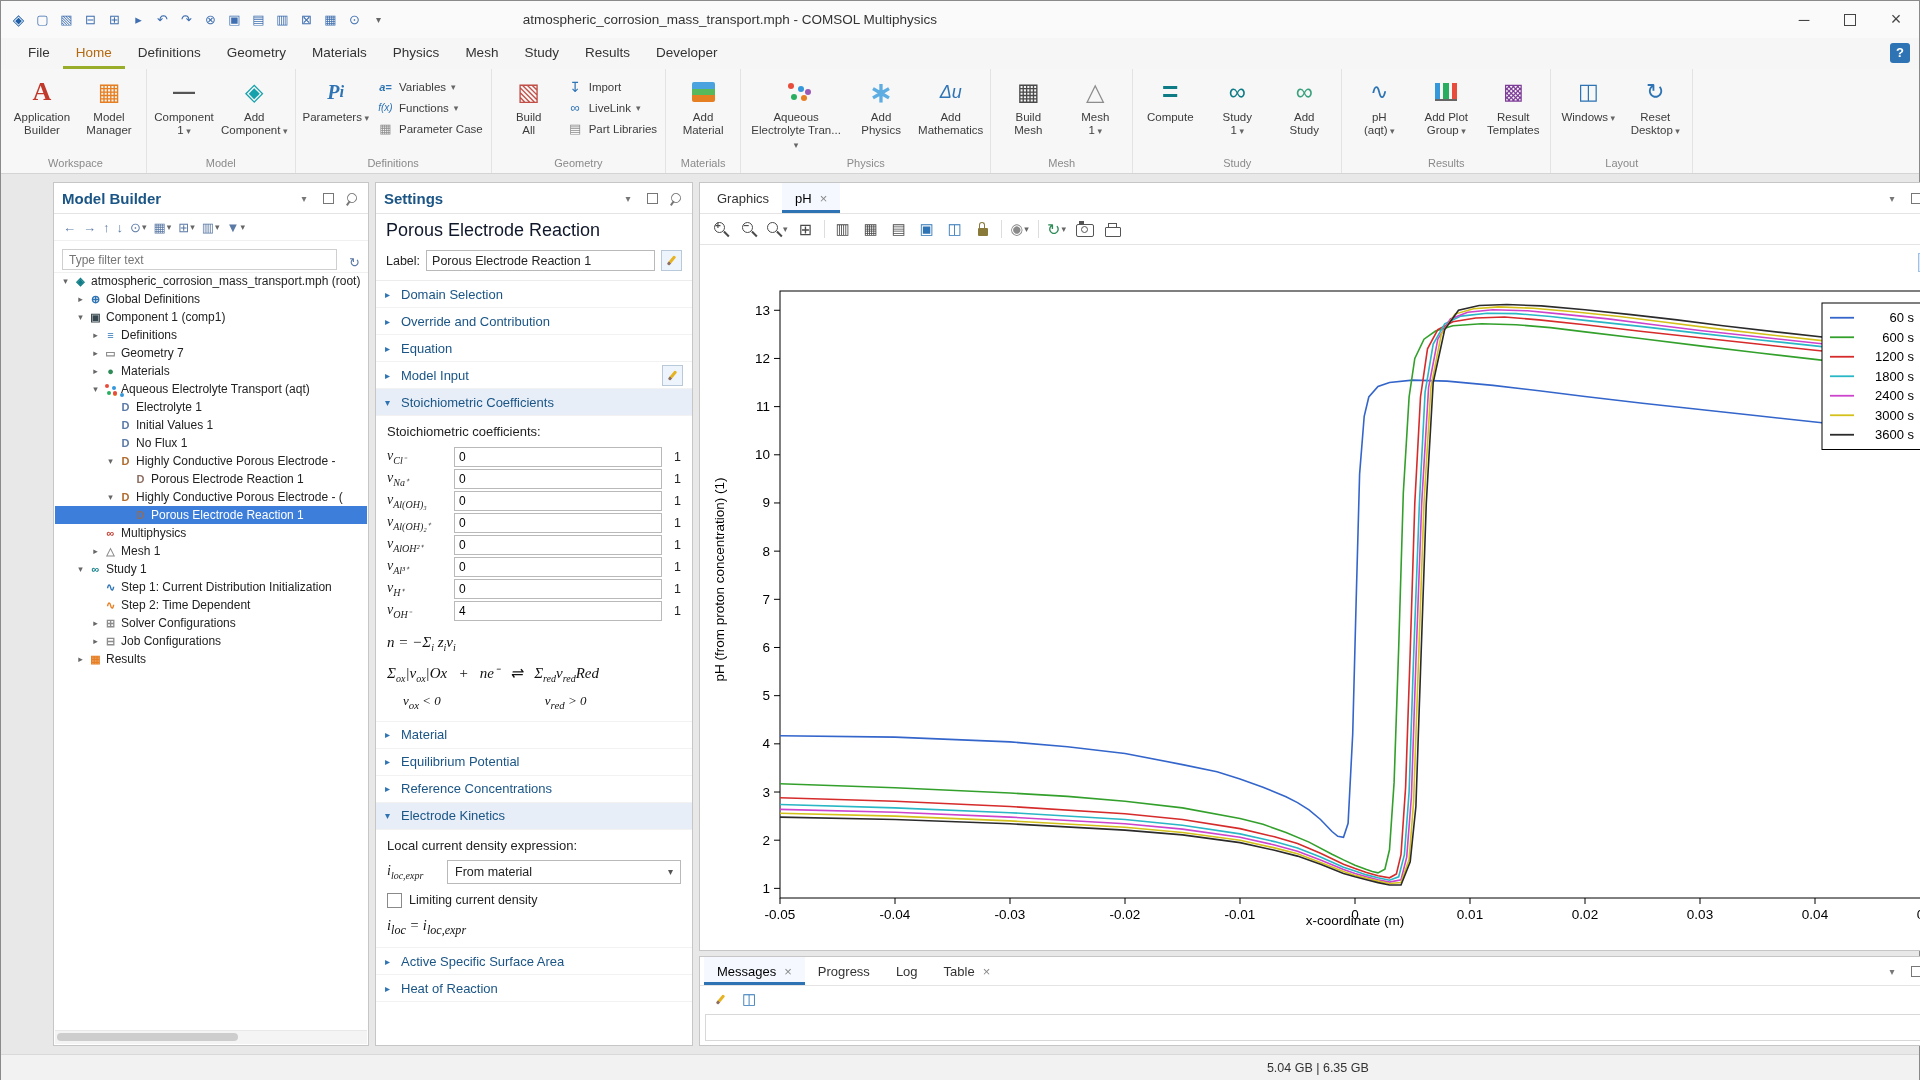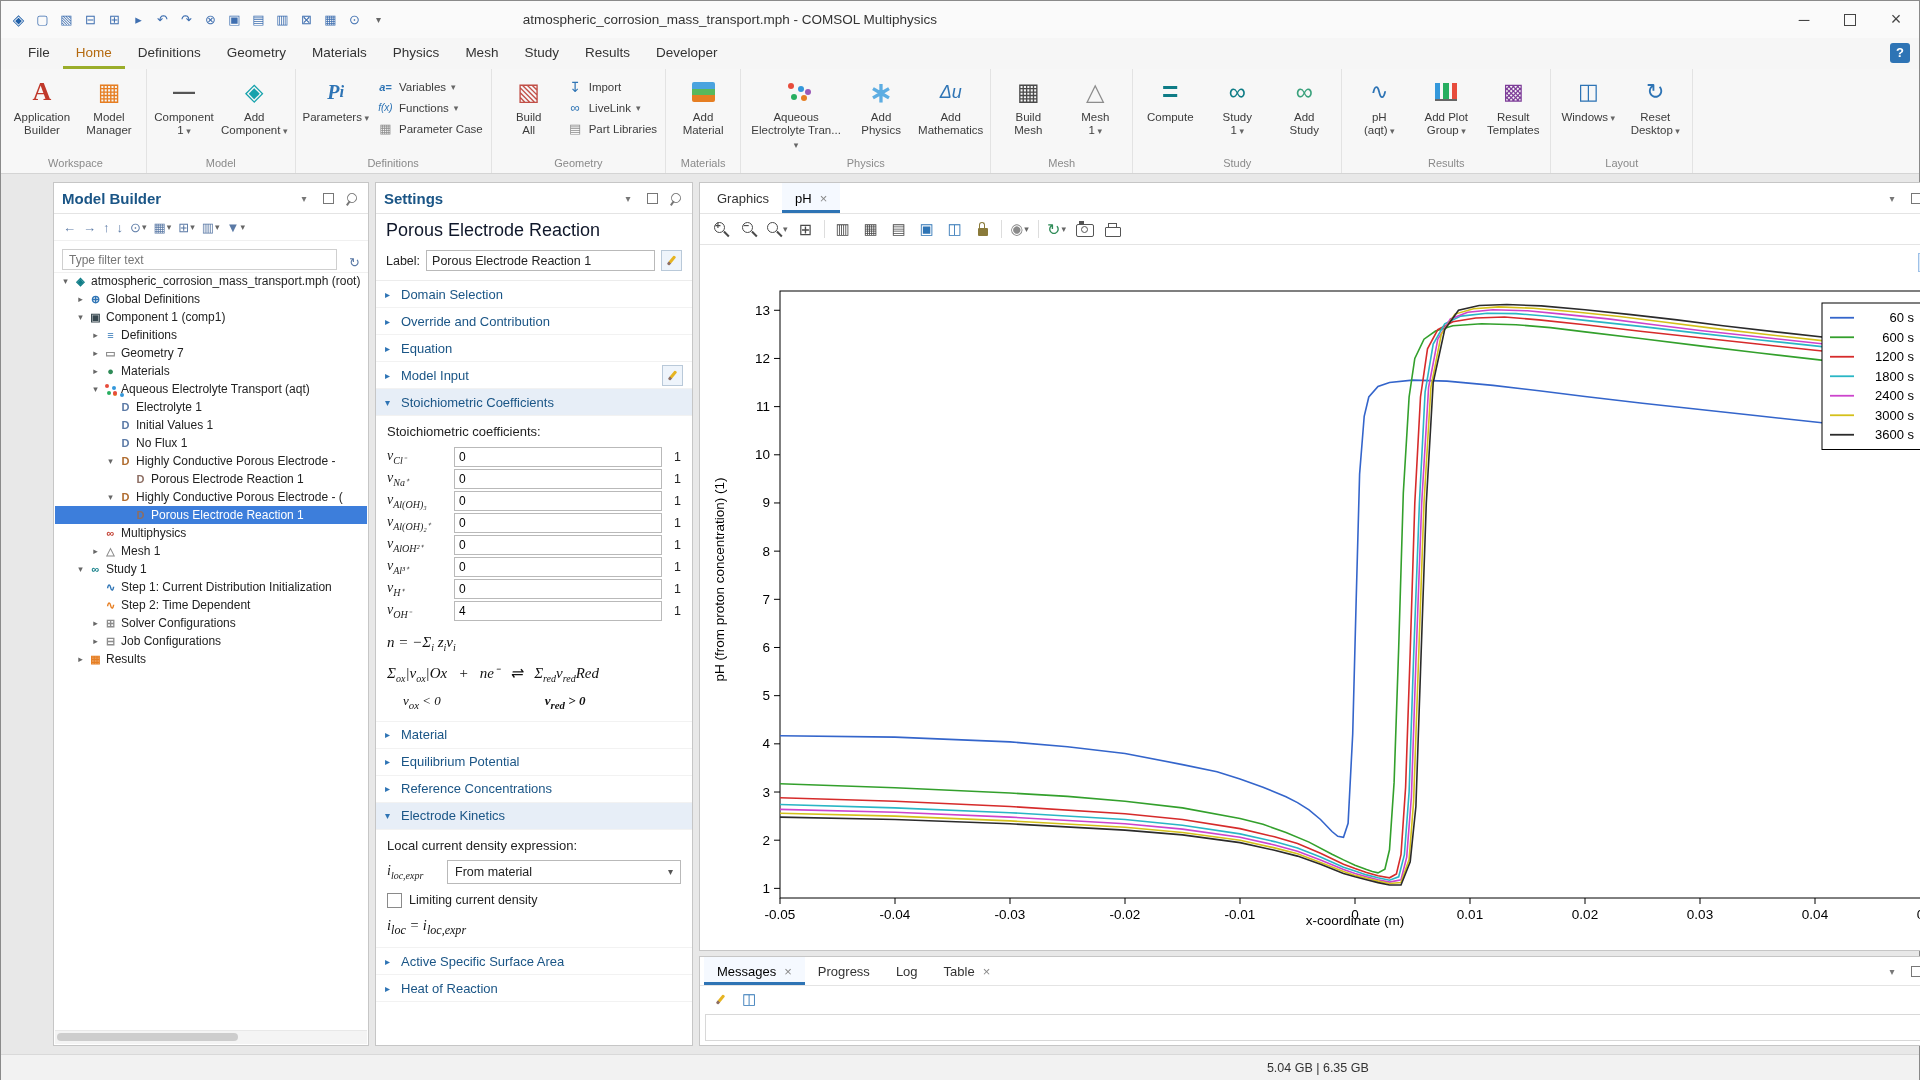--- a/index.html
+++ b/index.html
@@ -90,21 +90,21 @@
   .scap{font-size:13px;color:#222;margin-bottom:7px;}
   .strow{display:flex;align-items:center;height:22px;gap:7px;}
   .ssym{width:60px;font-family:"Liberation Serif",serif;font-style:italic;font-size:14px;color:#222;flex:none;}
   .ssym sub,.ksym sub,.f-line sub{font-size:10px;}
   .sinput{flex:1;height:18px;border:1px solid #b9b9b9;font-size:12px;padding:0 4px;font-family:"Liberation Sans",sans-serif;}
   .sdim{width:12px;text-align:right;font-size:12.5px;color:#222;flex:none;}
   .formulas{margin-top:12px;font-family:"Liberation Serif",serif;font-style:italic;font-size:15px;color:#111;}
   .f-line{margin:9px 0;white-space:pre;}
   .f-constraints{display:flex;font-size:13px;}
   .f-constraints span:first-child{margin-left:16px;}
-  .f-constraints span:last-child{margin-left:104px;font-weight:bold;}
+  .f-constraints span:last-child{margin-left:104px;}
   .krow{display:flex;align-items:center;gap:8px;margin:7px 0;}
   .ksym{font-family:"Liberation Serif",serif;font-style:italic;font-size:14px;min-width:52px;color:#222;}
   .dropdown{flex:1;height:22px;border:1px solid #b9b9b9;background:#fff;display:flex;align-items:center;
             justify-content:space-between;padding:0 7px;font-size:12.5px;color:#222;}
   .dcaret{color:#555;font-size:10px;}
   .cbrow{display:flex;align-items:center;gap:7px;margin:9px 0 3px;font-size:12.5px;color:#222;}
   .cb{width:13px;height:13px;border:1px solid #8a8a8a;background:#fff;flex:none;}
   .kformula{margin-top:9px;font-family:"Liberation Serif",serif;font-style:italic;font-size:14.5px;color:#111;}
 
   

